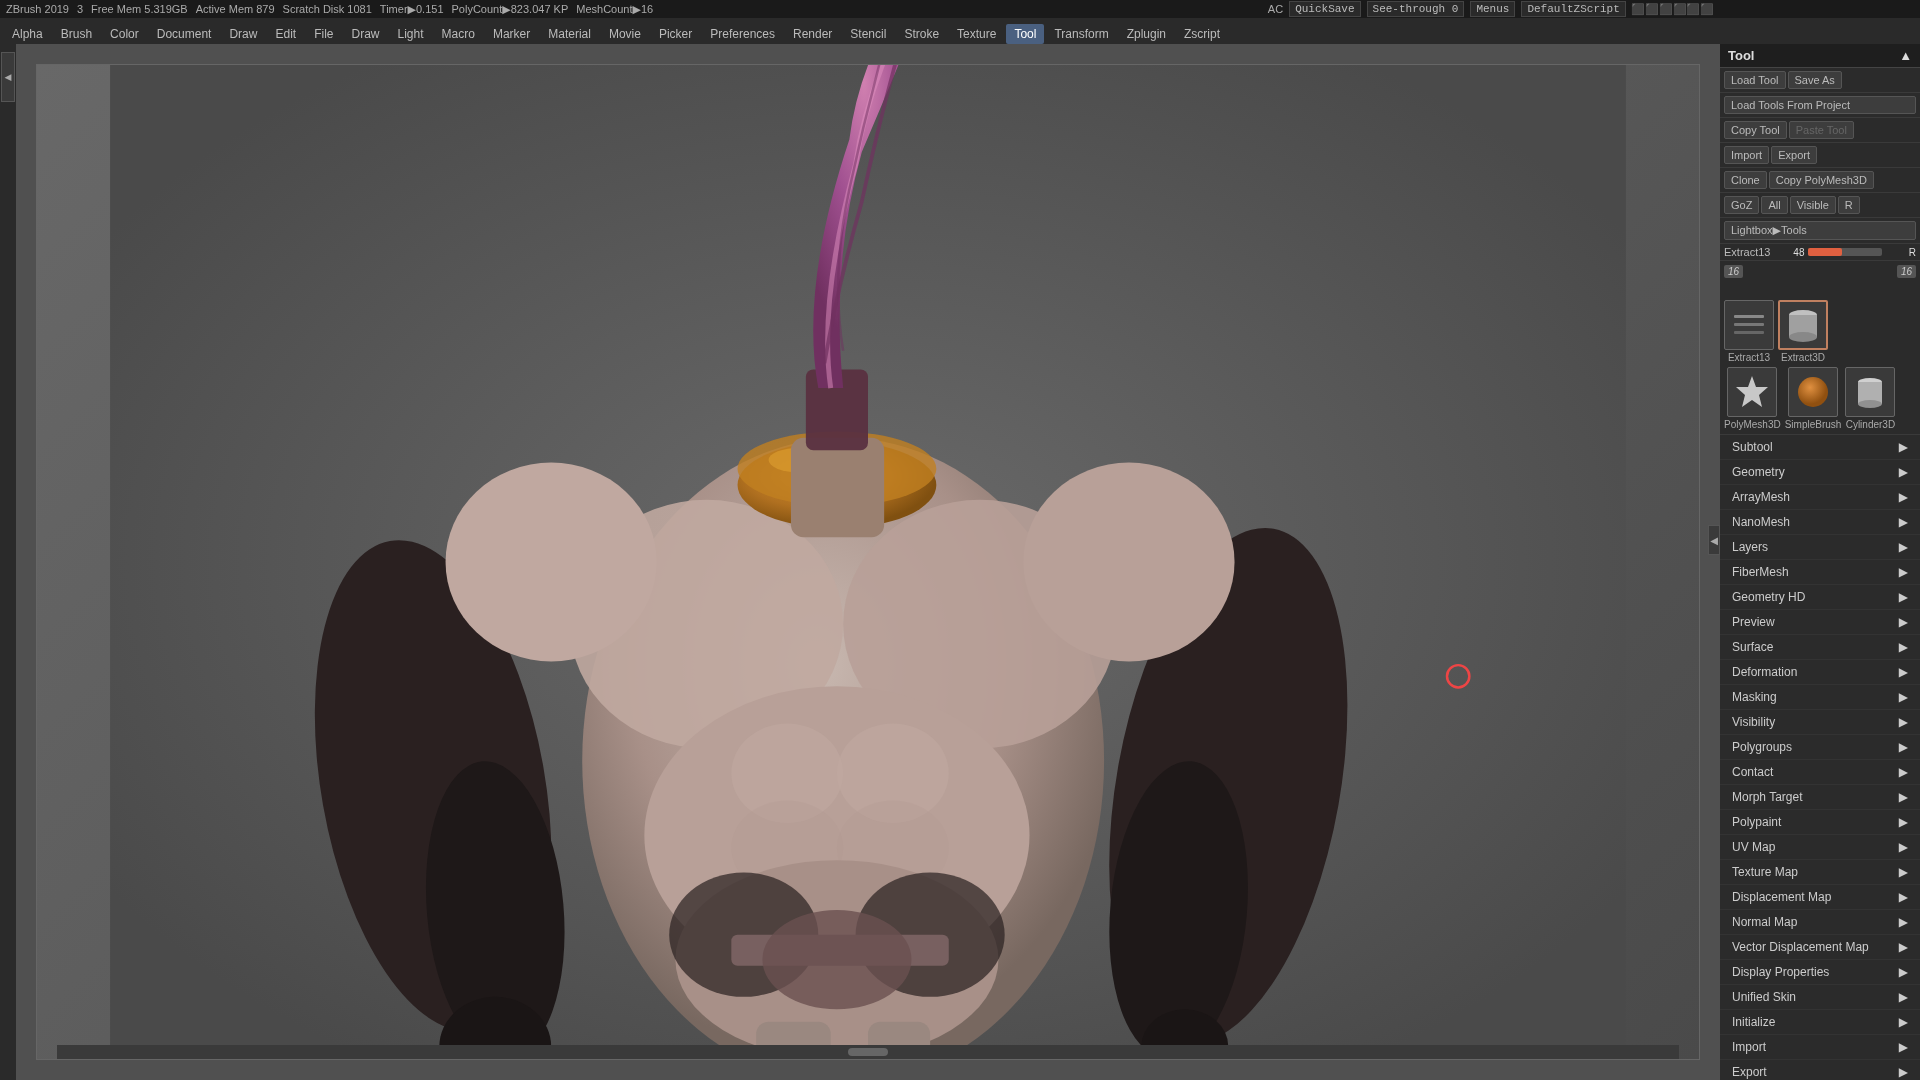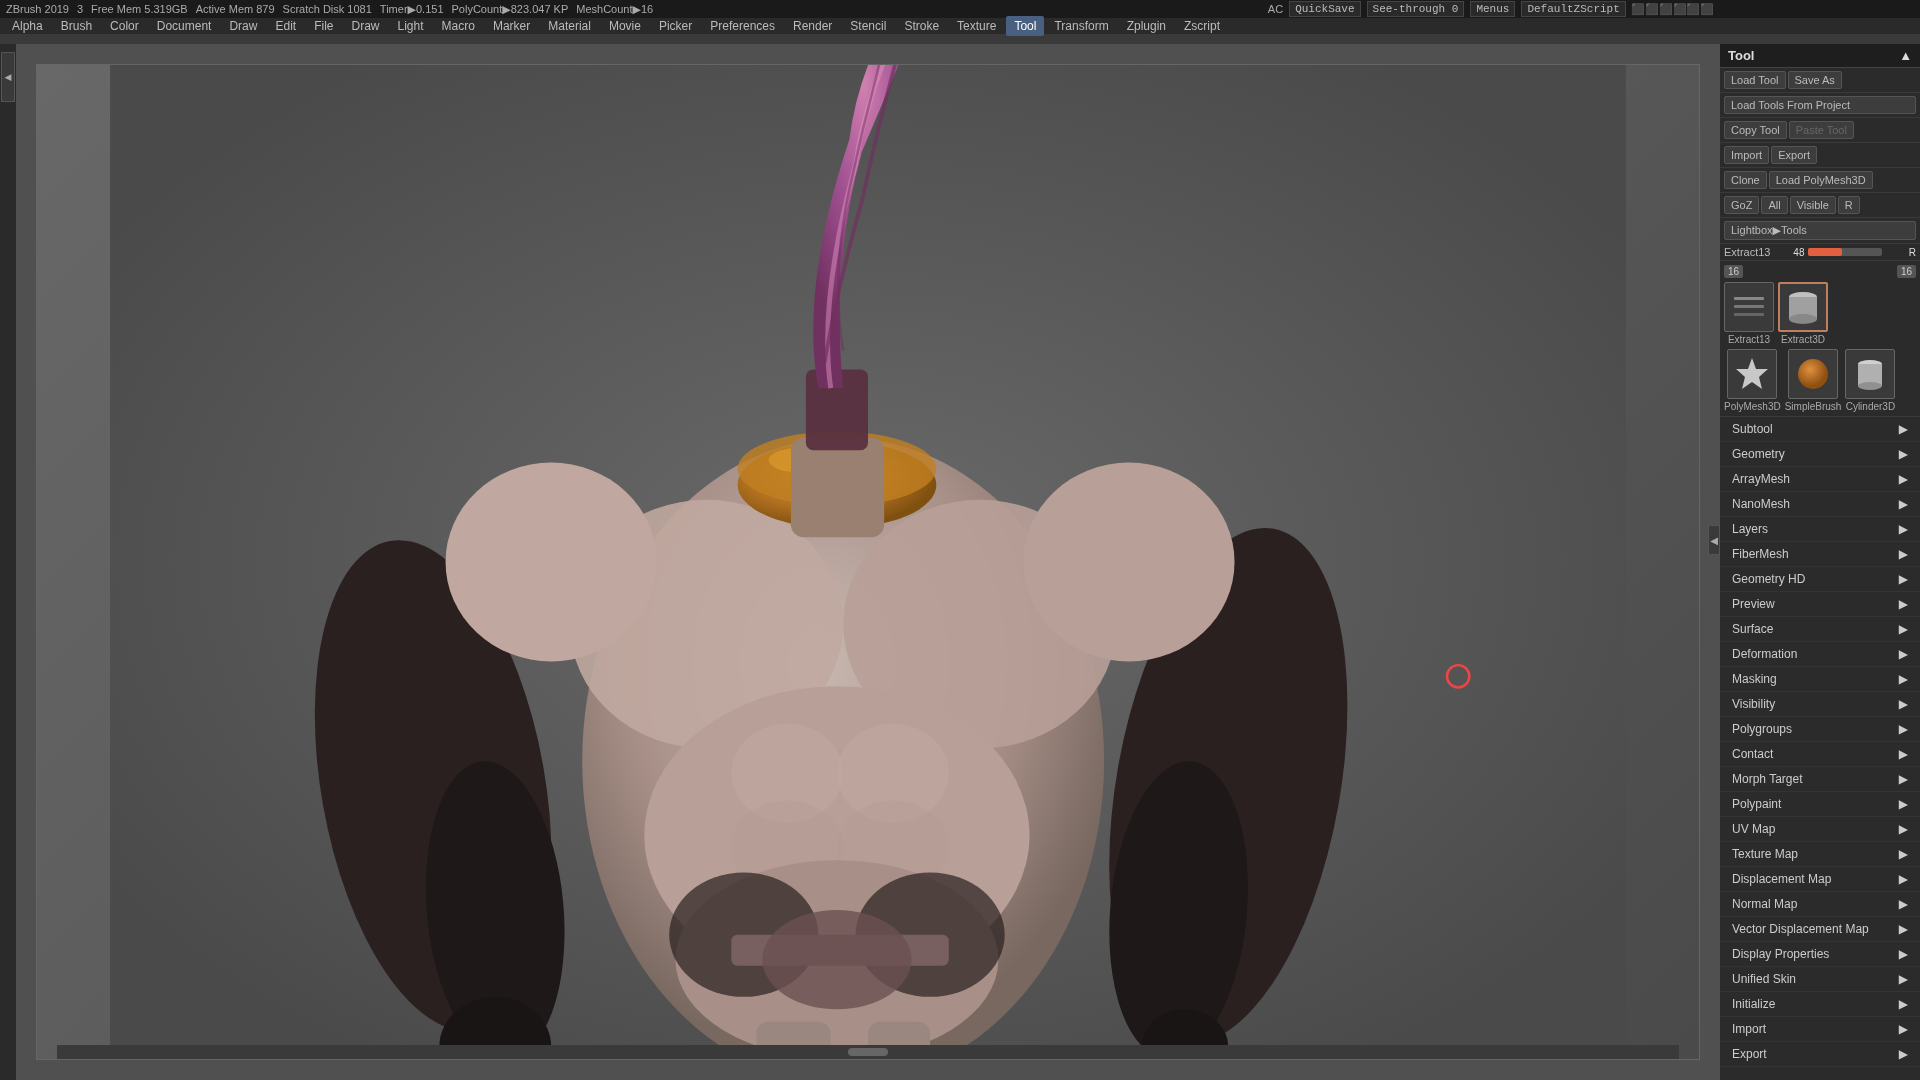--- a/index.html
+++ b/index.html
@@ -27,24 +27,24 @@
       font-size: 11px;
       gap: 8px;
       z-index: 100;
     }
     #top-bar span { white-space: nowrap; }
 
     
     #menu-bar {
       position: absolute;
       top: 18px; left: 0; right: 0;
-      height: 16px;
+      height: 26px;
       background: #2a2a2a;
       display: flex;
-      align-items: center;
+      align-items: flex-end;
       padding: 0 4px;
       gap: 2px;
       z-index: 100;
     }
     .menu-item {
       padding: 3px 8px;
       color: #bbb;
       font-size: 12px;
       cursor: pointer;
       border-radius: 2px;
@@ -477,21 +477,21 @@
     <button class="tool-btn" style="color:#666;">Paste Tool</button>
   </div>
 
   <div class="tool-btn-row">
     <button class="tool-btn">Import</button>
     <button class="tool-btn">Export</button>
   </div>
 
   <div class="tool-btn-row">
     <button class="tool-btn">Clone</button>
-    <button class="tool-btn">Load PolyMesh3D</button>
+    <button class="tool-btn">Copy PolyMesh3D</button>
   </div>
 
   <div class="tool-btn-row">
     <button class="tool-btn">GoZ</button>
     <button class="tool-btn">All</button>
     <button class="tool-btn">Visible</button>
     <button class="tool-btn">R</button>
   </div>
 
   <div class="tool-btn-row">
@@ -501,21 +501,21 @@
   <div class="slider-row">
     <span class="slider-label">Extract13</span>
     <span class="slider-value">48</span>
     <div class="slider-bar">
       <div class="slider-fill" style="width:45%;"></div>
     </div>
     <span class="slider-value">R</span>
   </div>
 
   <div class="thumb-area">
-    <div style="display:flex;gap:4px;margin-bottom:2px;">
+    <div style="display:flex;gap:4px;margin-bottom:20px;font-style:italic;">
       <span class="thumb-count">16</span>
       <span style="flex:1;"></span>
       <span class="thumb-count">16</span>
     </div>
     <div class="thumb-row">
 
       <div class="thumb-item">
         <div class="thumb-box" style="background:#3a3a3a;">
           <svg width="40" height="40" viewBox="0 0 40 40">
             <rect x="5" y="10" width="30" height="3" fill="#888" rx="1"></rect>

